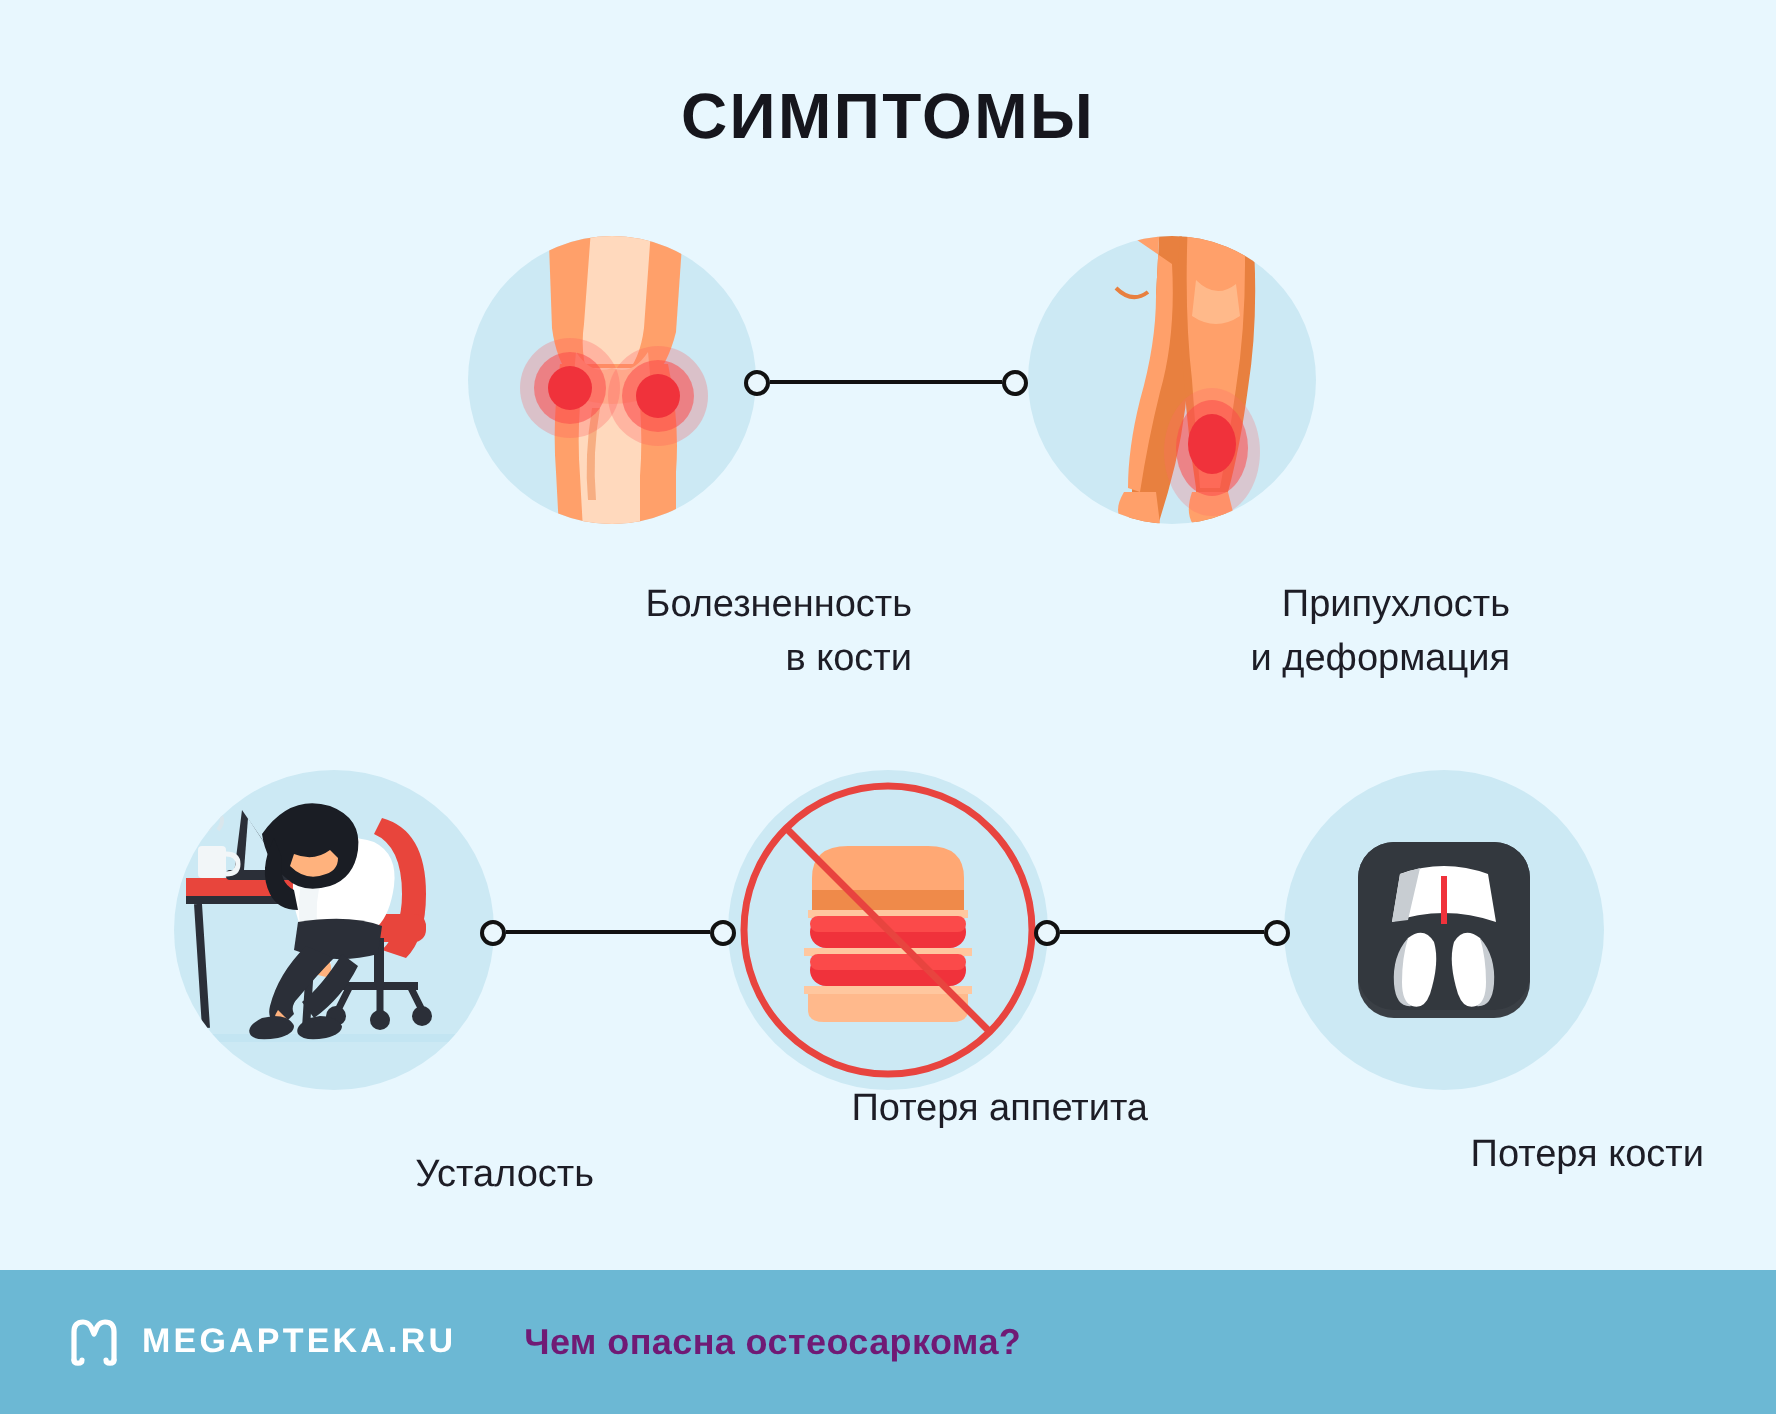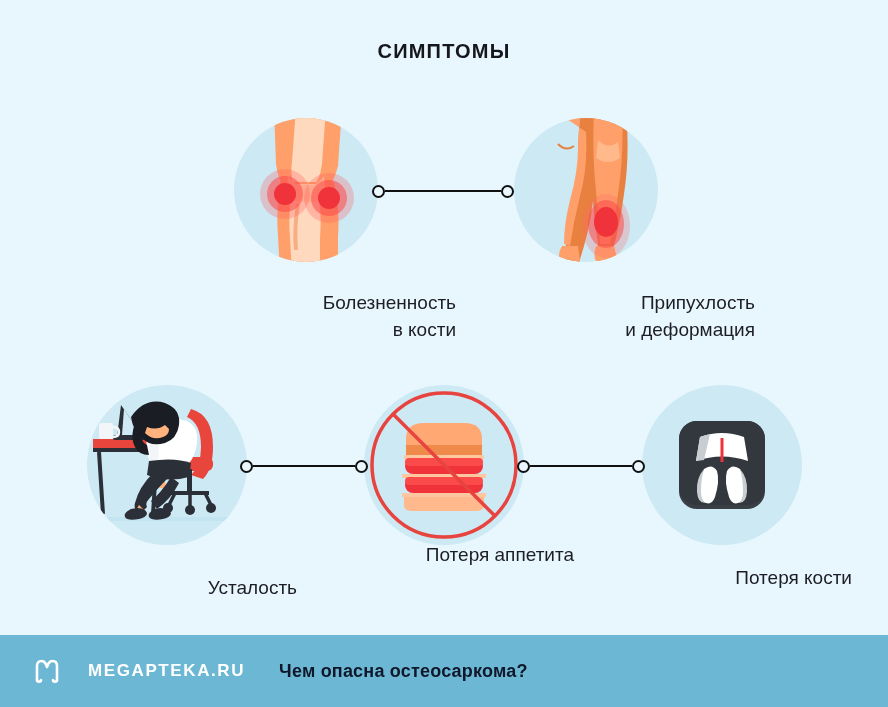--- a/index.html
+++ b/index.html
@@ -9,21 +9,21 @@
     font-family:"Liberation Sans", sans-serif;
     overflow:hidden;
     position:relative;
   }
   .stage{position:absolute;inset:0;}
 
   
   .title{
     position:absolute;left:0;top:40px;width:888px;
     text-align:center;
-    font-size:20px;font-weight:bold;letter-spacing:1.2px;
+    font-size:32px;font-weight:bold;letter-spacing:1.2px;
     color:#16161d;
   }
 
   
   .node{position:absolute;}
   .disc{
     position:absolute;border-radius:50%;
     background:#cce9f4;
     overflow:hidden;
   }
@@ -42,25 +42,25 @@
     box-sizing:border-box;flex:0 0 auto;
   }
 
   
   .footer{
     position:absolute;left:0;top:635px;width:888px;height:72px;
     background:#6cb8d4;display:flex;align-items:center;
   }
   .logo{margin-left:32px;width:30px;height:30px;flex:0 0 auto;}
   .brand{
-    margin-left:26px;color:#fff;font-weight:bold;font-size:17px;
+    margin-left:9px;color:#fff;font-weight:bold;font-size:17px;
     letter-spacing:1.6px;
   }
   .tagline{
-    margin-left:34px;color:#0f172a;font-weight:bold;font-size:18px;
+    margin-left:34px;color:#701a75;font-weight:bold;font-size:18px;
     letter-spacing:.2px;
   }
 </style>
 </head>
 <body>
 
 <div class="stage">
 
   <div class="title">СИМПТОМЫ</div>
 

